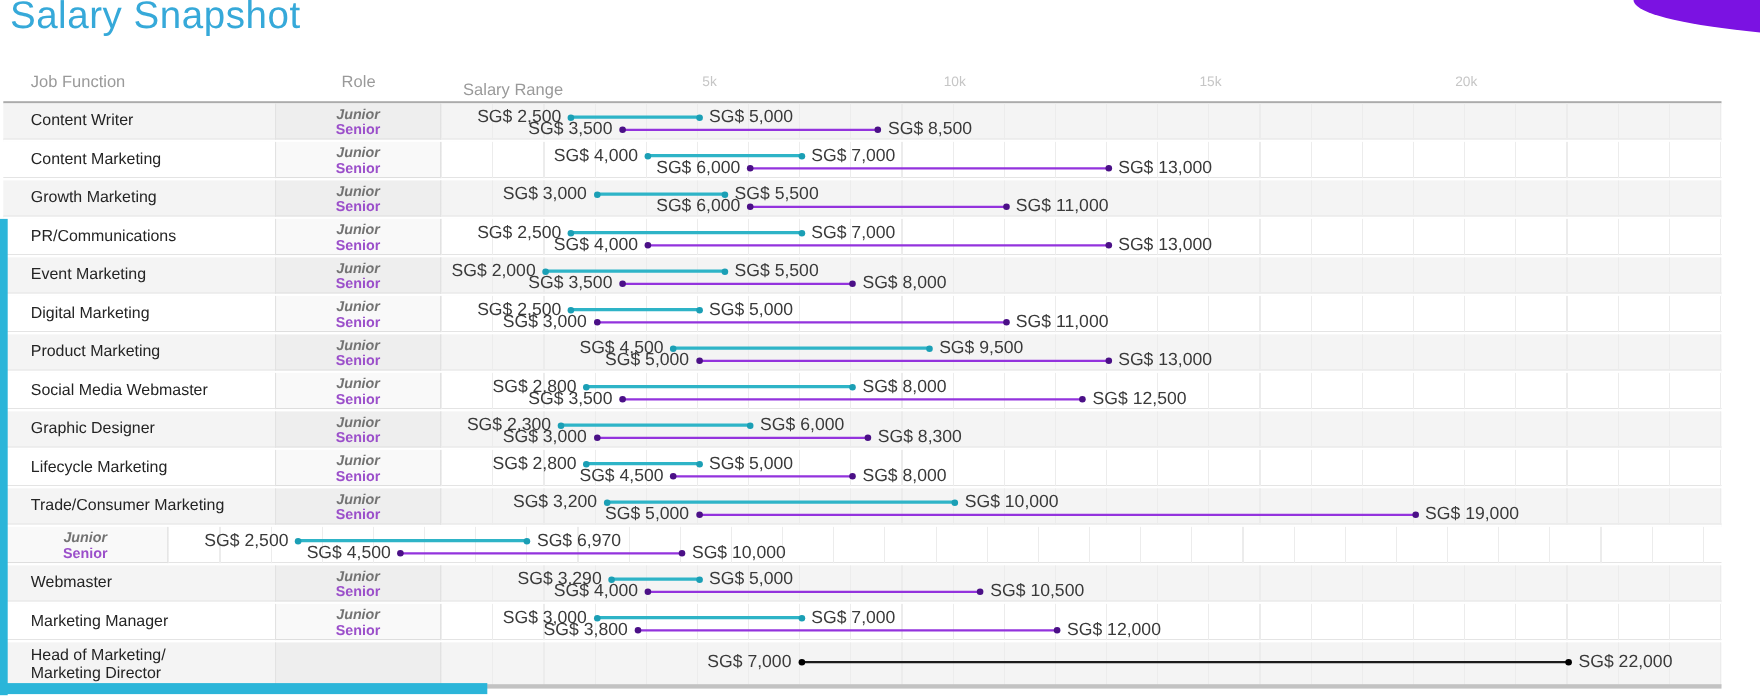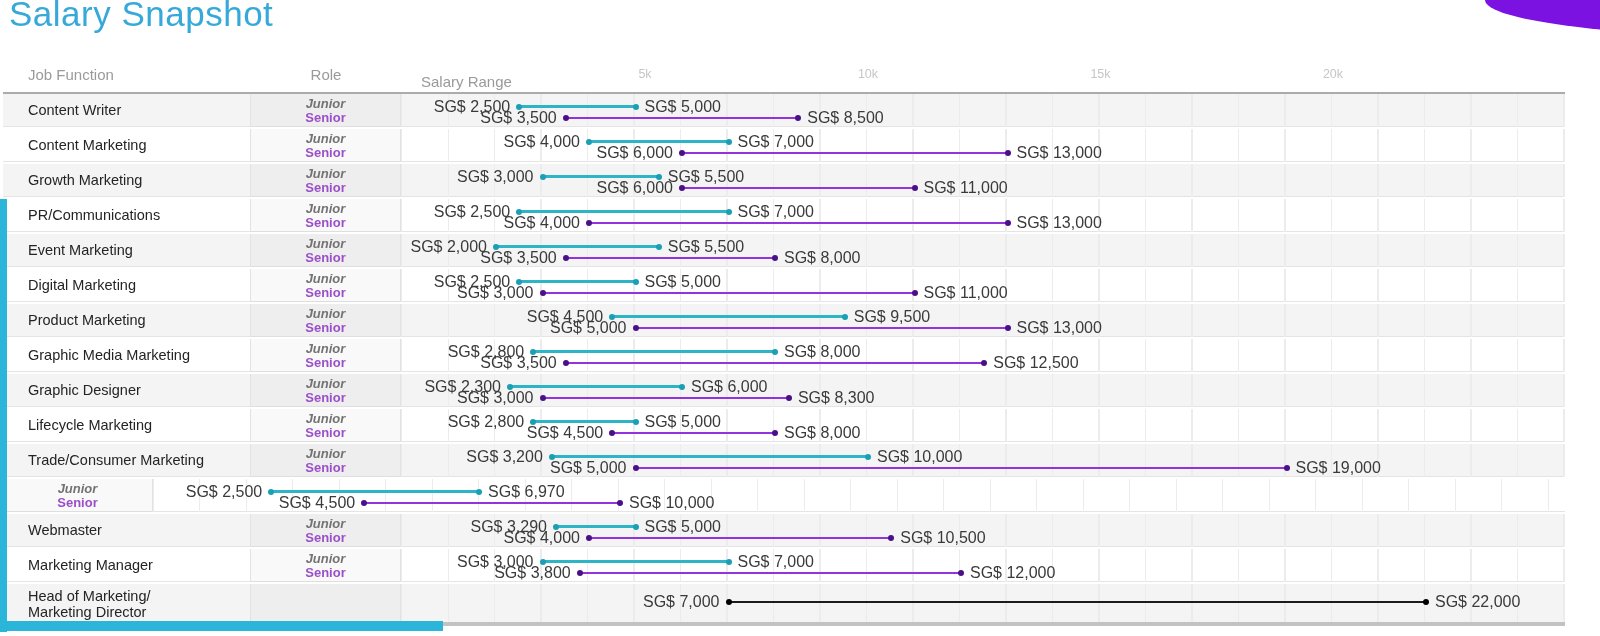--- a/index.html
+++ b/index.html
@@ -207,21 +207,21 @@
           <span class="db-label" style="left: 452.75px; top: 12.5px; transform: translate(0px, -50%);">SG$ 9,500</span>
           <div class="db-line" style="left: 234.5px; width: 372px; top: 22.75px; background: rgb(147, 51, 221);"></div>
           <div class="db-dot" style="left: 231.5px; top: 21px; background: rgb(75, 16, 135);"></div>
           <div class="db-dot" style="left: 603.5px; top: 21px; background: rgb(75, 16, 135);"></div>
           <span class="db-label" style="left: 225.5px; top: 24px; transform: translate(-100%, -50%);">SG$ 5,000</span>
           <span class="db-label" style="left: 615.5px; top: 24px; transform: translate(0px, -50%);">SG$ 13,000</span>
         </div>
       </div>
       <div class="row">
         <div class="c-job">
-          <span>Graphic Media Marketing</span>
+          <span>Social Media Webmaster</span>
         </div>
         <div class="c-role">
           <span class="r-jr">Junior</span>
           <span class="r-sr">Senior</span>
         </div>
         <div class="c-chart">
           <div class="db-line" style="left: 132.2px; width: 241.8px; top: 11.25px; background: rgb(46, 180, 199);"></div>
           <div class="db-dot" style="left: 129.2px; top: 9.5px; background: rgb(27, 159, 181);"></div>
           <div class="db-dot" style="left: 371px; top: 9.5px; background: rgb(27, 159, 181);"></div>
           <span class="db-label" style="left: 123.2px; top: 12.5px; transform: translate(-100%, -50%);">SG$ 2,800</span>

